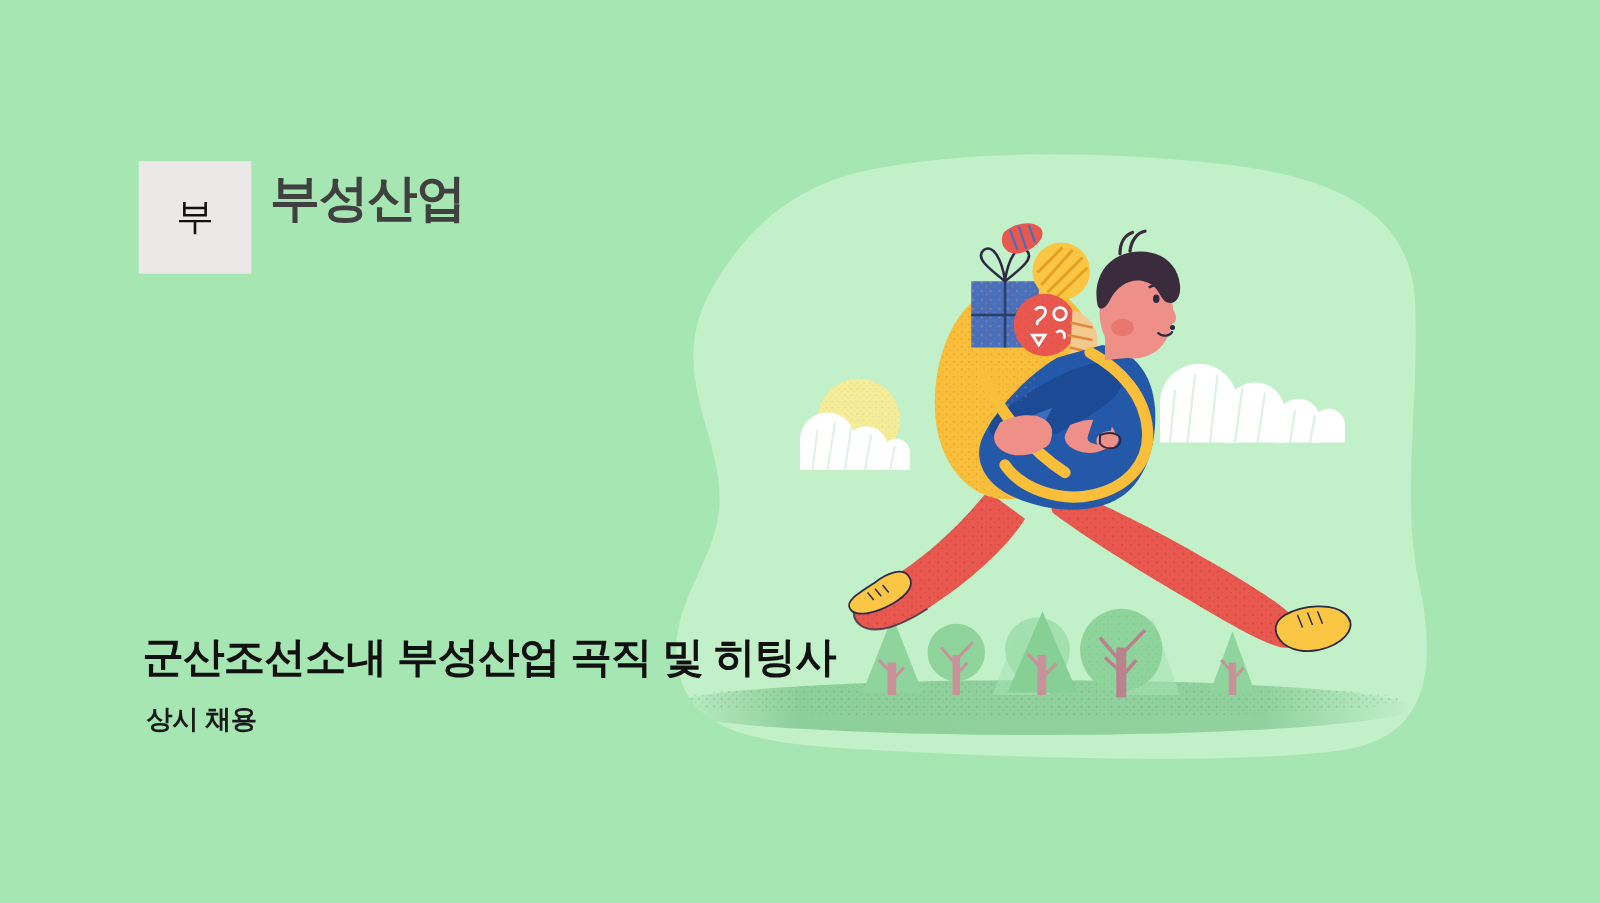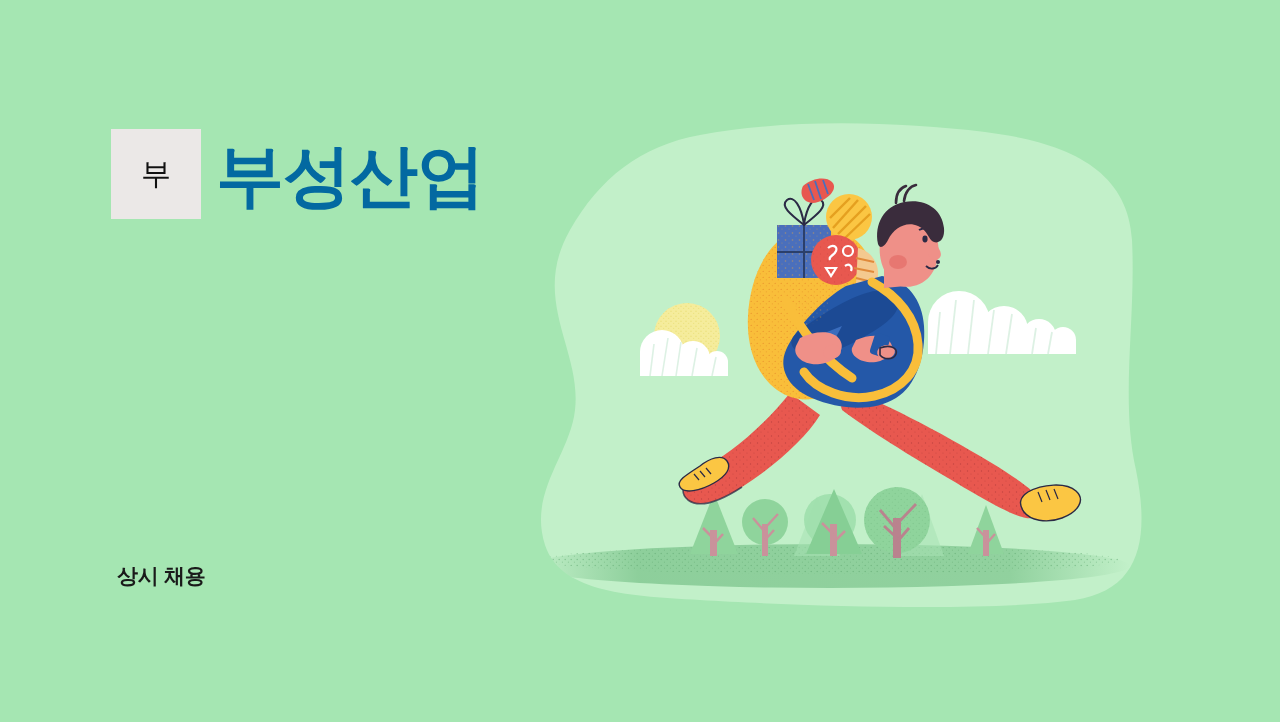--- a/index.html
+++ b/index.html
@@ -42,27 +42,28 @@
     font-size: 30px;
     font-weight: 400;
     color: #111111;
     line-height: 1;
   }
   
   #company-name {
     position: absolute;
     left: 216px;
     top: 136px;
-    font-size: 68px;
+    font-size: 40px;
     font-weight: bold;
-    color: #0369a1;
+    color: #404040;
     line-height: 1.15;
     letter-spacing: -1px;
     white-space: nowrap;
     z-index: 5;
+    font-family: Liberation Serif, serif;
   }
   
   #job-title {
     position: absolute;
     left: 114px;
     top: 506px;
     font-size: 33px;
     font-weight: bold;
     color: #111111;
     line-height: 1.2;
@@ -414,16 +415,17 @@
       </g>
     </g>
   </svg>
 
   <div id="logo-badge">
     <span class="glyph">부</span>
   </div>
 
   <div id="company-name">부성산업</div>
 
+  <div id="job-title">군산조선소내 부성산업 곡직 및 히팅사</div>
 
   <div id="hiring-status">상시 채용</div>
 
 </div>
 
 </body></html>

